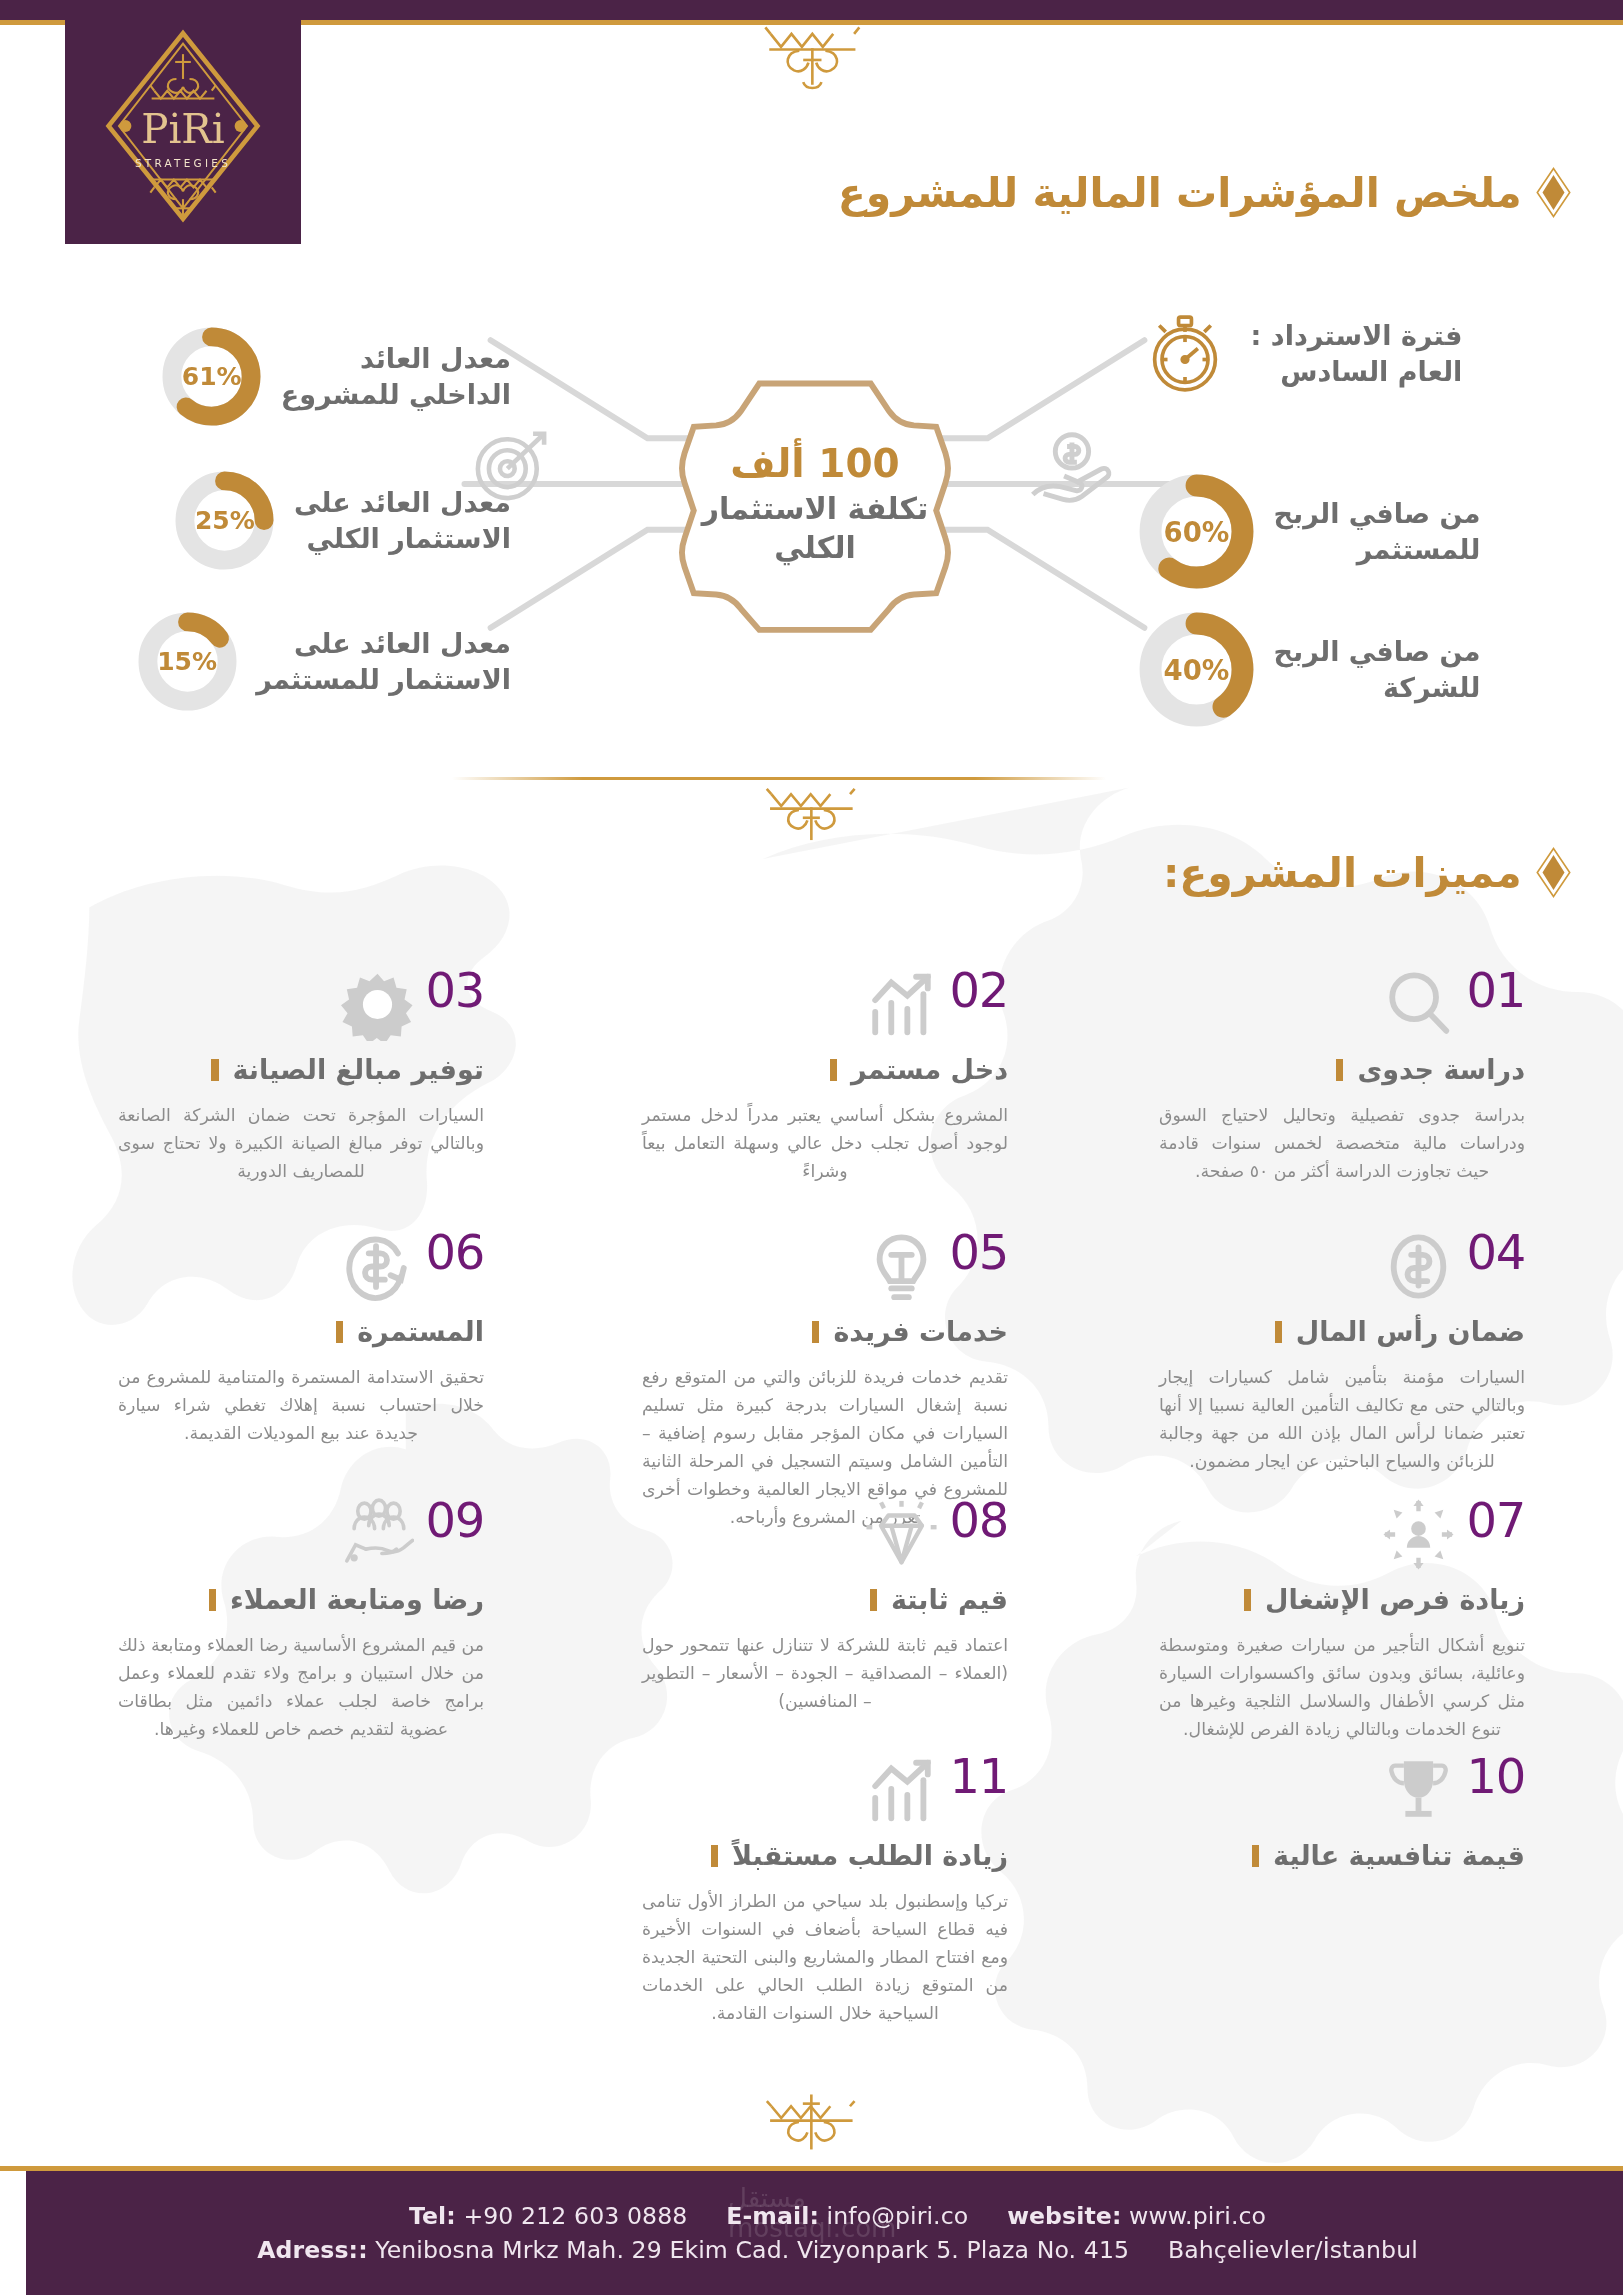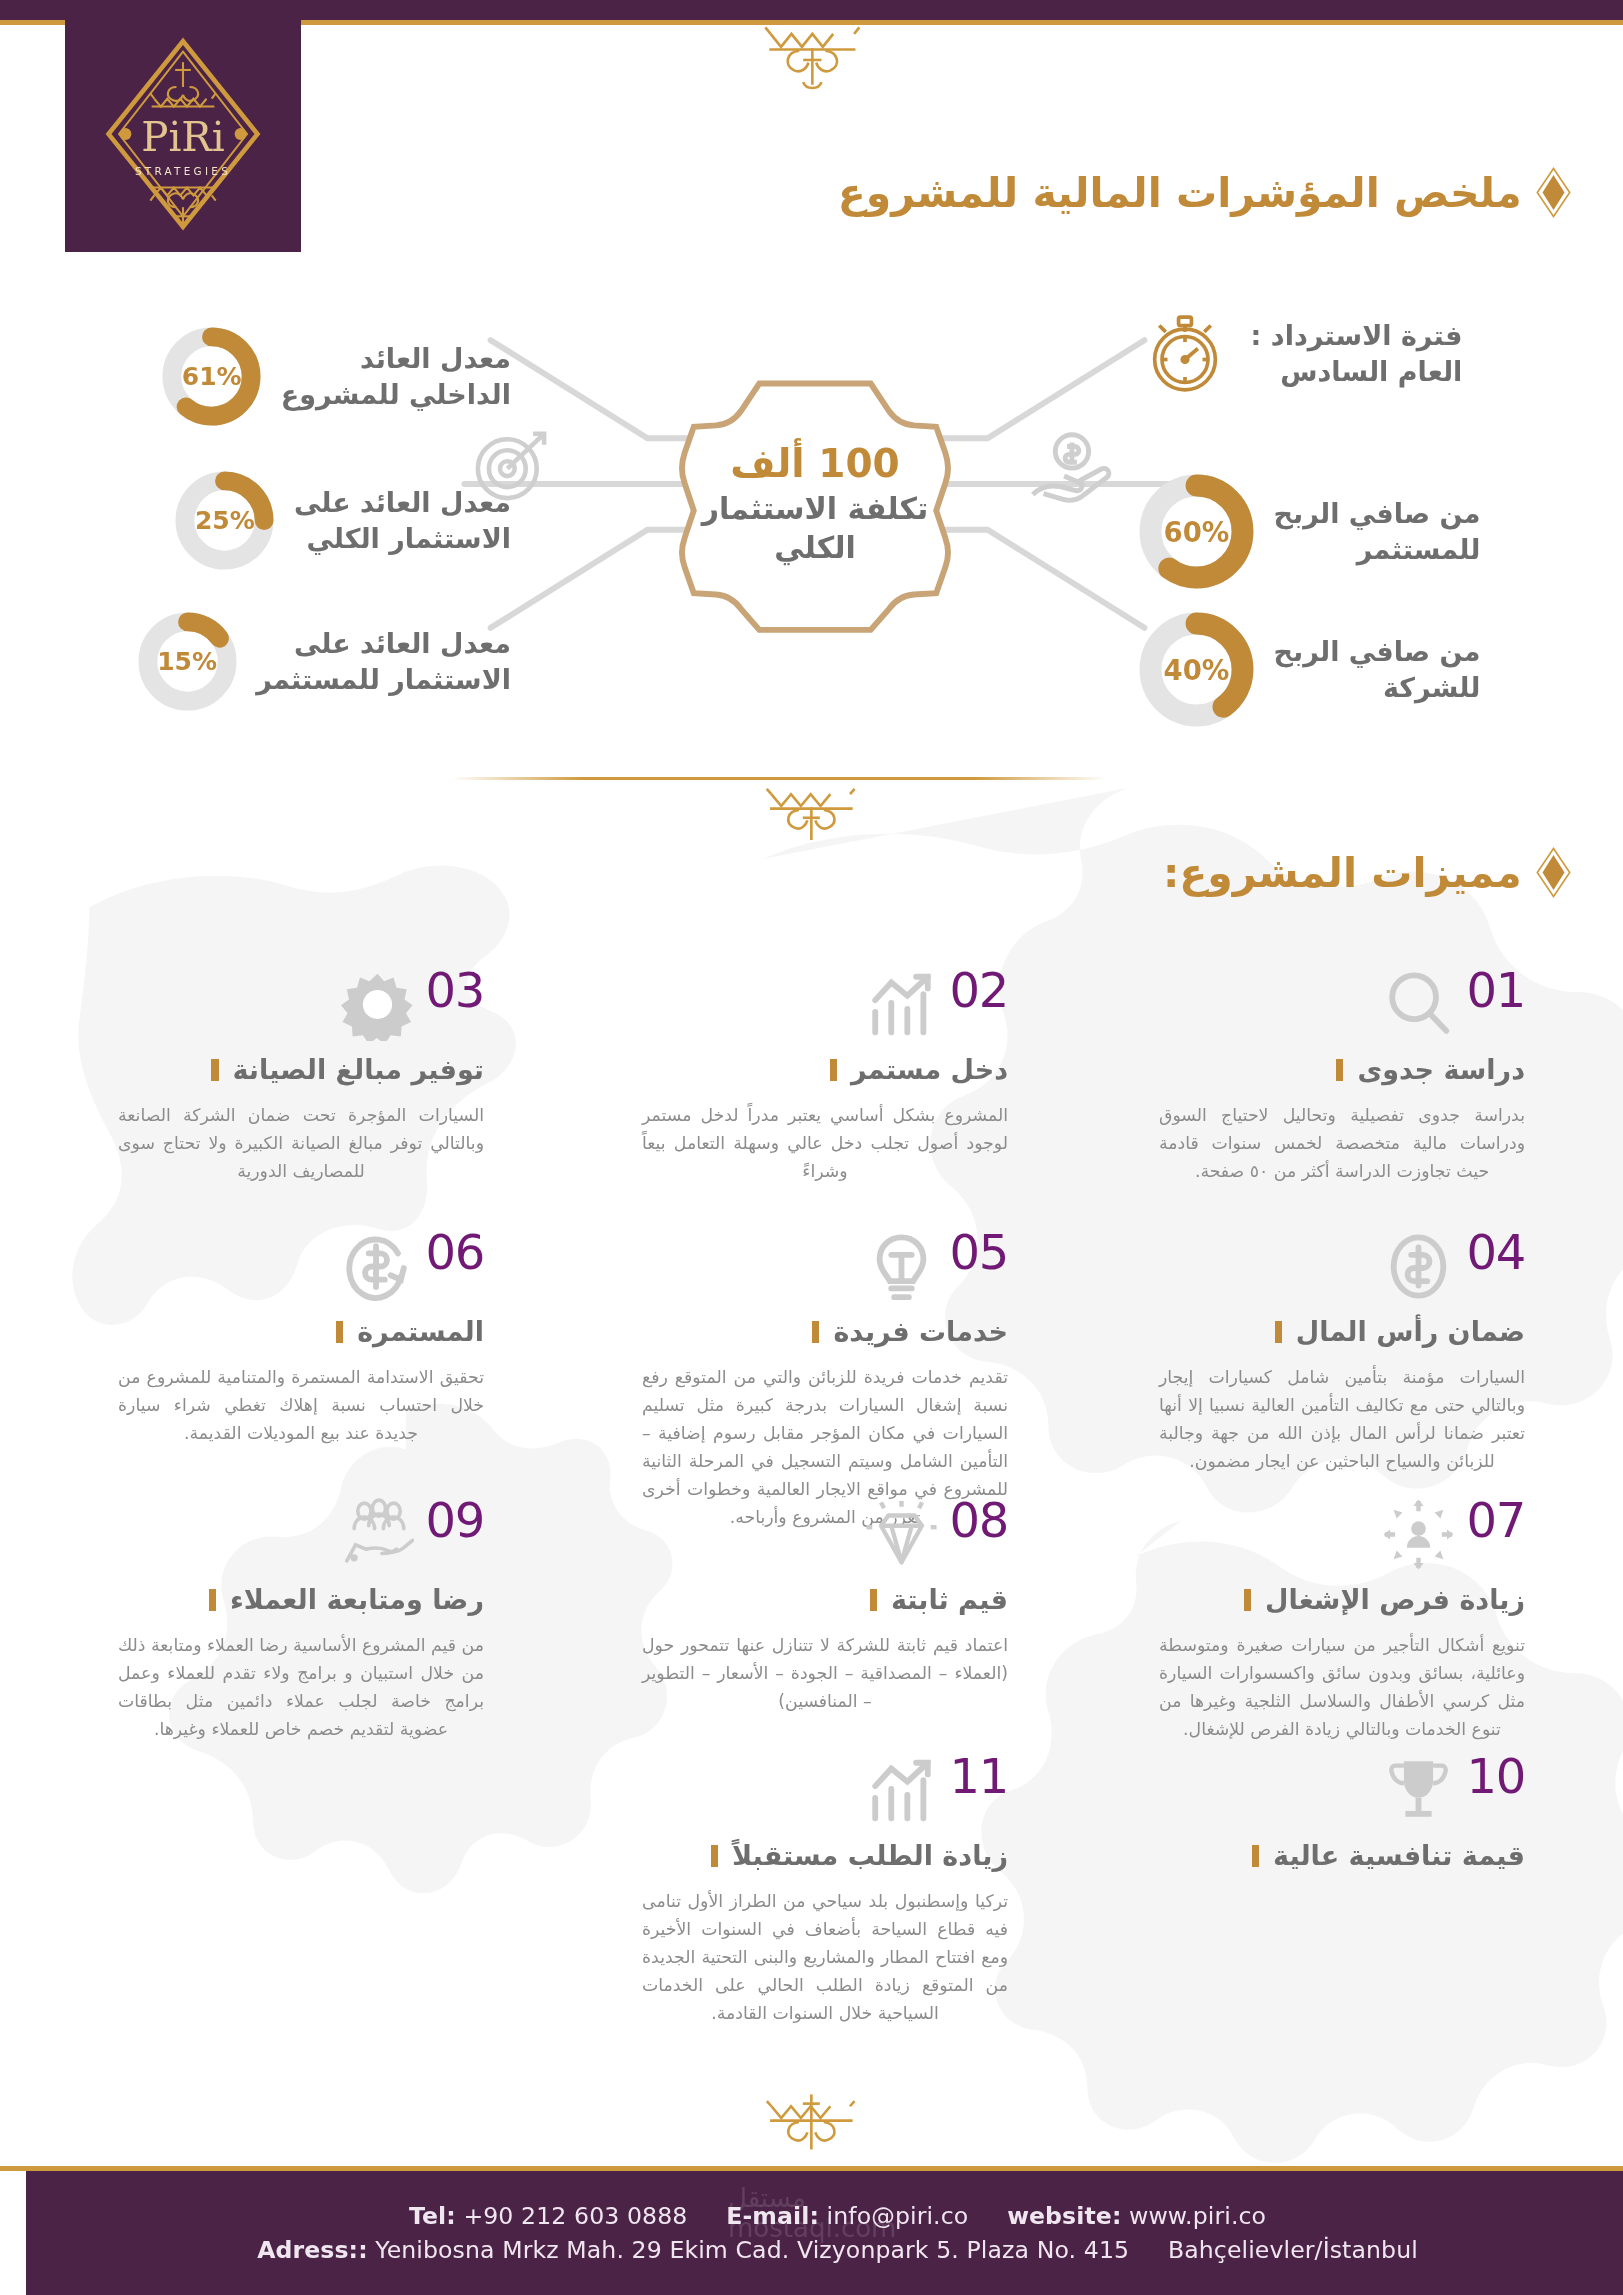--- a/index.html
+++ b/index.html
@@ -14,21 +14,21 @@
   
   .top-bar {
     position: absolute; top: 0; left: 0; width: 1623px; height: 19.6px;
     background: #4b2347;
   }
   .gold-rule {
     position: absolute; top: 19.6px; left: 0; width: 1623px; height: 5.2px;
     background: #cf9a3d;
   }
   .logo-box {
-    position: absolute; top: 16px; left: 65px; width: 236px; height: 236px;
+    position: absolute; top: 8px; left: 65px; width: 236px; height: 236px;
     background: #4b2347;
     display: flex; align-items: center; justify-content: center;
   }
   .logo-mark { width: 170px; height: 196px; }
 
   .crest-top {
     position: absolute; top: 22px; left: 751px; width: 124px; height: 72px;
   }
 
   .section-title {

